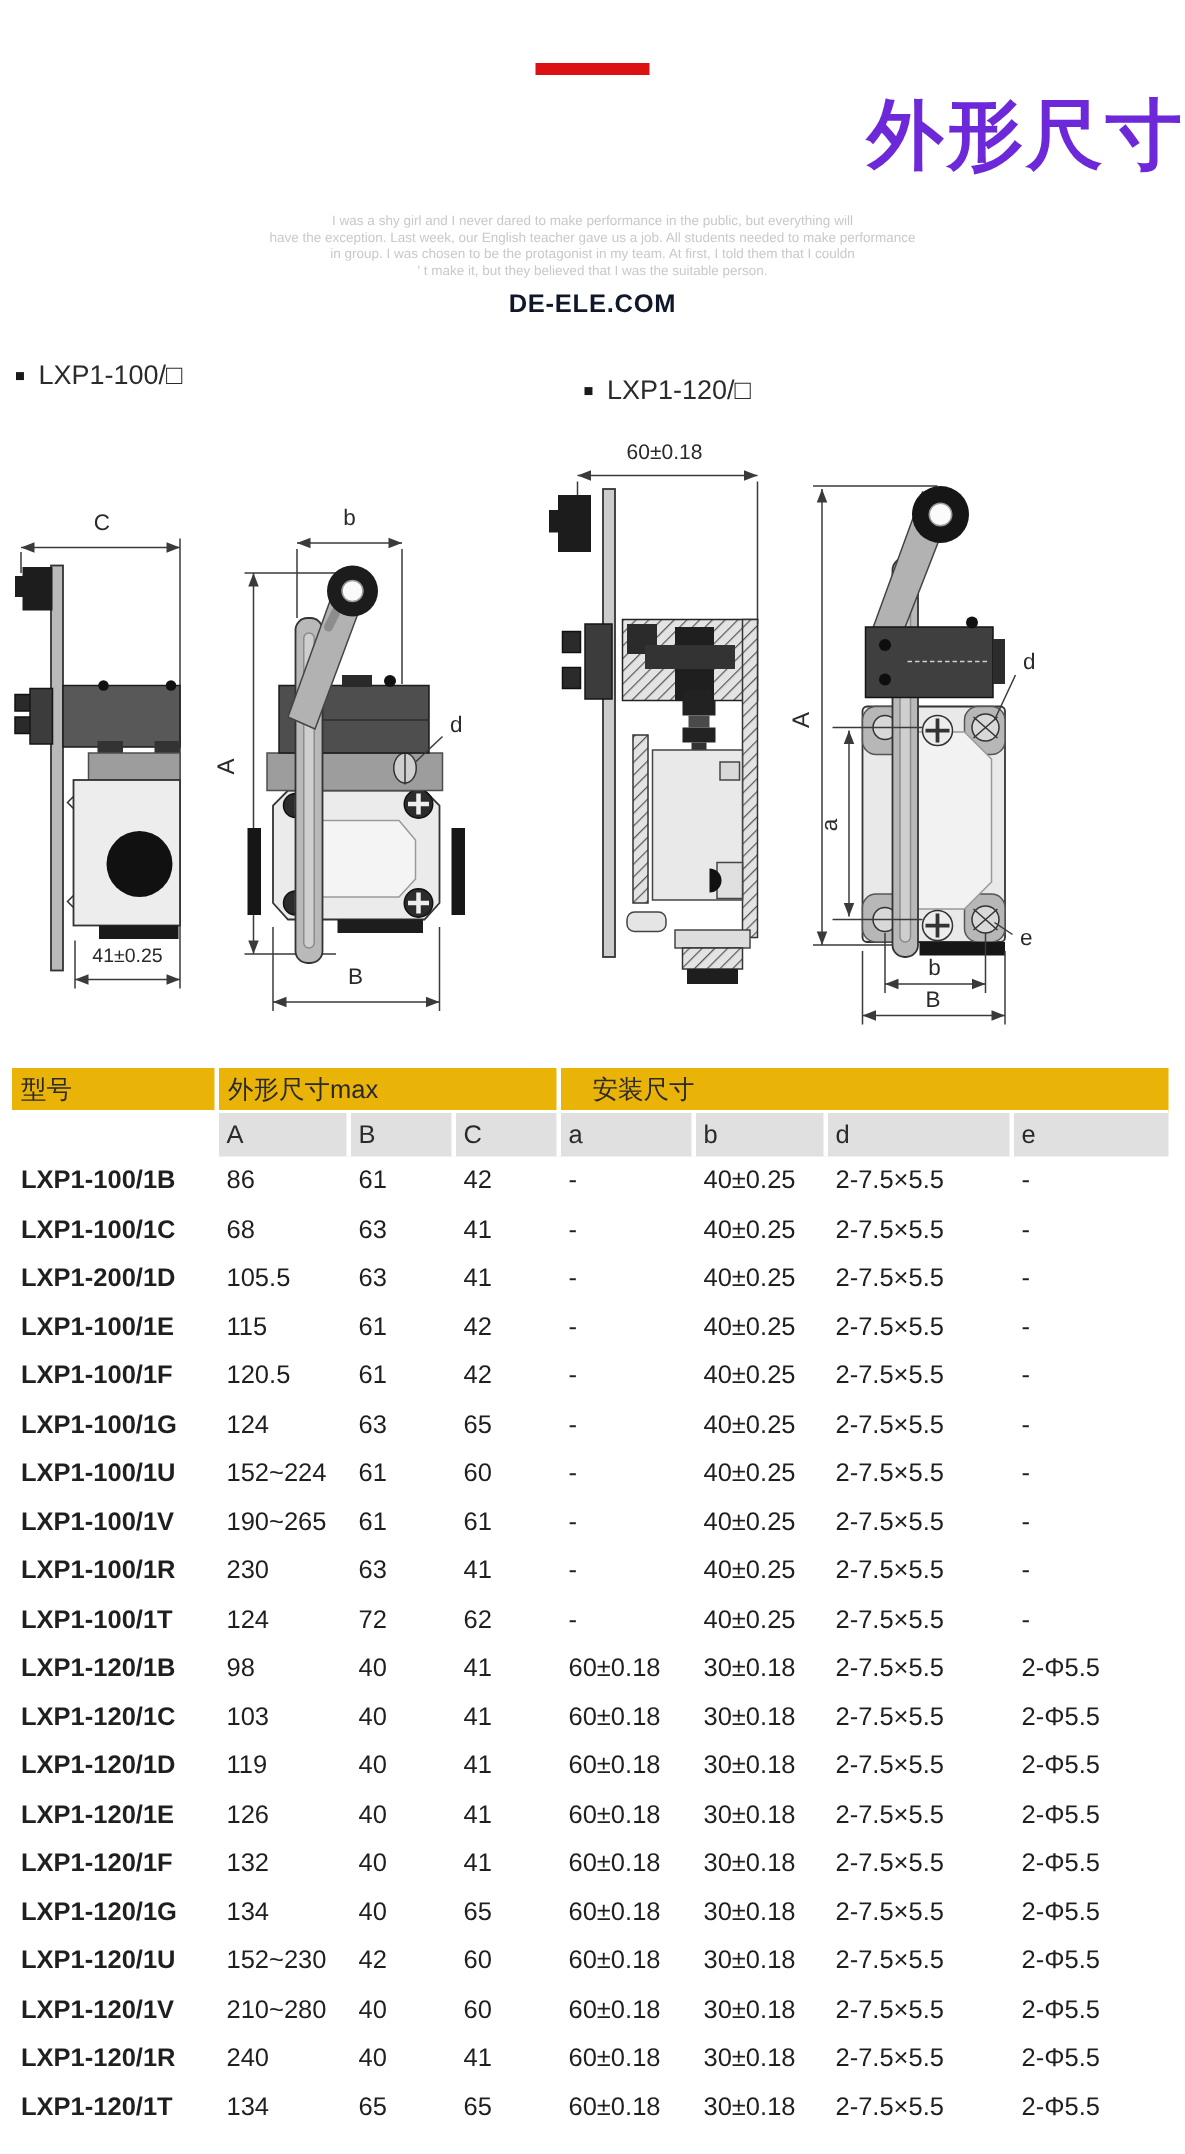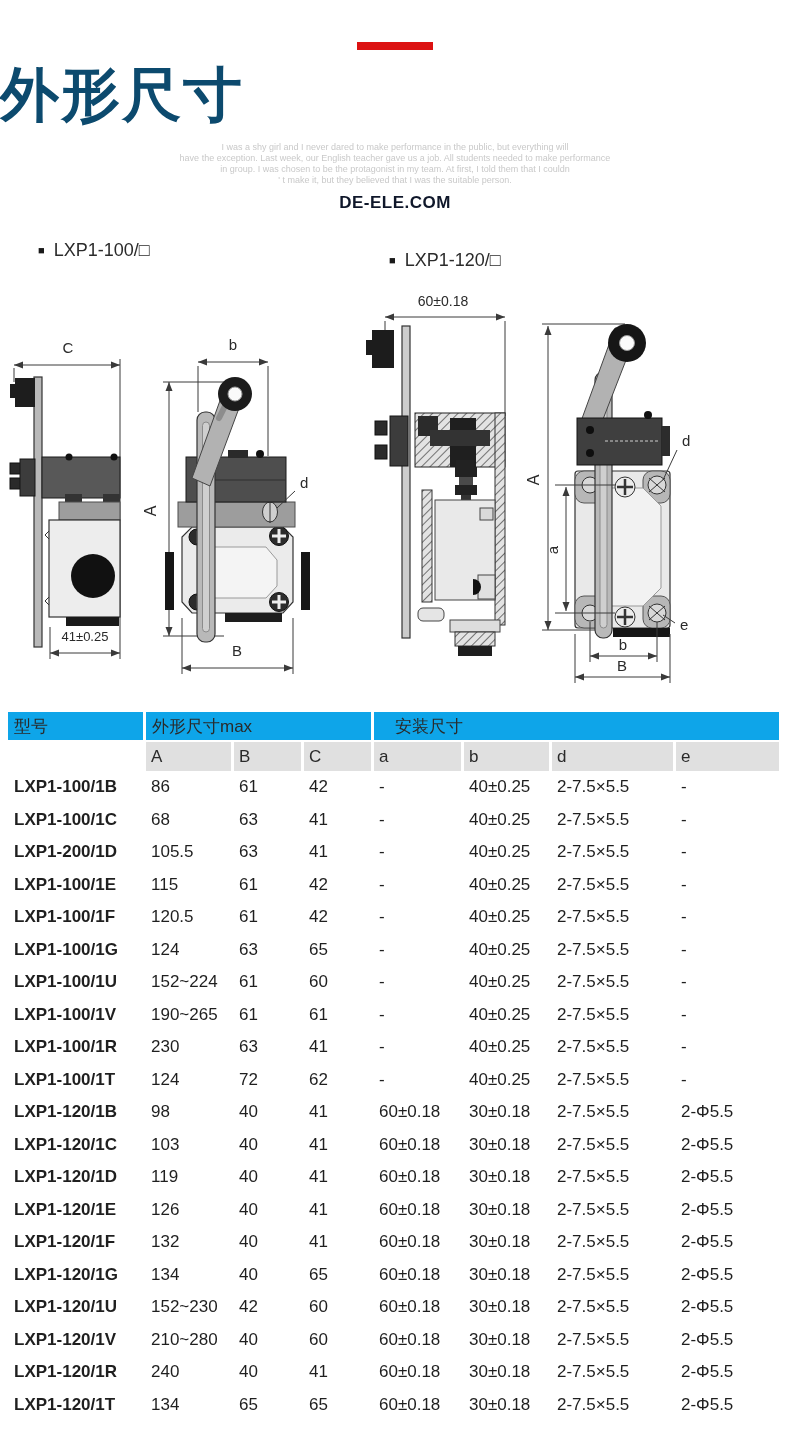--- a/index.html
+++ b/index.html
@@ -2,50 +2,50 @@
 <html><head>
 <meta charset="utf-8">
 <style>
   * { margin:0; padding:0; }
   html,body { background:#fff; }
   body { font-family:"Liberation Sans","DejaVu Sans",sans-serif; }
   .page { position:relative; width:790px; height:1436px; background:#fff; overflow:hidden; }
 
   
   .accent-bar { position:absolute; top:42px; left:357px; width:76px; height:8px; background:#dc1212; }
-  .page-title { position:absolute; top:56px; left:0; right:0; text-align:left;
-    font-size:59px; font-weight:700; color:#0c4a6e; letter-spacing:2px; }
+  .page-title { position:absolute; top:56px; left:0; right:0; text-align:right;
+    font-size:51px; font-weight:700; color:#6d28d9; letter-spacing:2px; }
   .watermark { position:absolute; top:142px; left:0; right:0; text-align:center;
     font-size:9px; line-height:11px; color:#c9c9c9; }
   .site { position:absolute; top:193px; left:0; right:0; text-align:center;
     font-size:17px; font-weight:600; color:#0f172a; letter-spacing:0.5px; }
 
   
   .series-label { position:absolute; font-size:18px; color:#2b2b2b; white-space:nowrap; }
   .series-label .bullet { font-size:11px; color:#1a1a1a; margin-right:9px; vertical-align:2px; }
-  #label-100 { left:10px; top:240px;margin-left:28px; }
+  #label-100 { left:10px; top:240px; }
   #label-120 { left:389px; top:250px; }
 
   
   .dwg { position:absolute; }
   #dwg-100-side  { left:2px;   top:335px; }
   #dwg-100-front { left:140px; top:330px; }
   #dwg-120-side  { left:360px; top:290px; }
   #dwg-120-front { left:525px; top:300px; }
   .dwg text { fill:#2a2a2a; font-family:"Liberation Sans","DejaVu Sans",sans-serif; }
   .dim  { stroke:#3a3a3a; stroke-width:1; fill:none; }
   .arr  { fill:#3a3a3a; stroke:none; }
   .oln  { stroke:#333; stroke-width:1.2; }
 
   
   .dims-table { position:absolute; left:8px; top:712px; width:771px;
     border-collapse:separate; border-spacing:0; table-layout:fixed;
     font-size:17px; color:#1f1f1f; }
   .dims-table th, .dims-table td { box-sizing:border-box; font-weight:400; text-align:left; vertical-align:middle; }
-  .group-row th { height:30px; background:#0ea5e9; border-right:3px solid #fff;
+  .group-row th { height:30px; background:#eab308; border-right:3px solid #fff;
     border-bottom:2px solid #fff; padding:0 0 0 6px; font-size:17px; color:#2a2a2a; }
   .group-row th:last-child { border-right:0;padding-left:21px; }
   .col-row th { height:29px; background:#e0e0e0; border-right:3px solid #fff; padding:0 0 0 5px; color:#2a2a2a; }
   .col-row th:last-child { border-right:0; }
   .col-row th.blank { background:transparent; }
   .dims-table td { height:32.5px; padding:0 0 0 5px; }
   .dims-table td.model { padding-left:6px;font-weight:bold; }
 </style>
 </head>
 <body>

